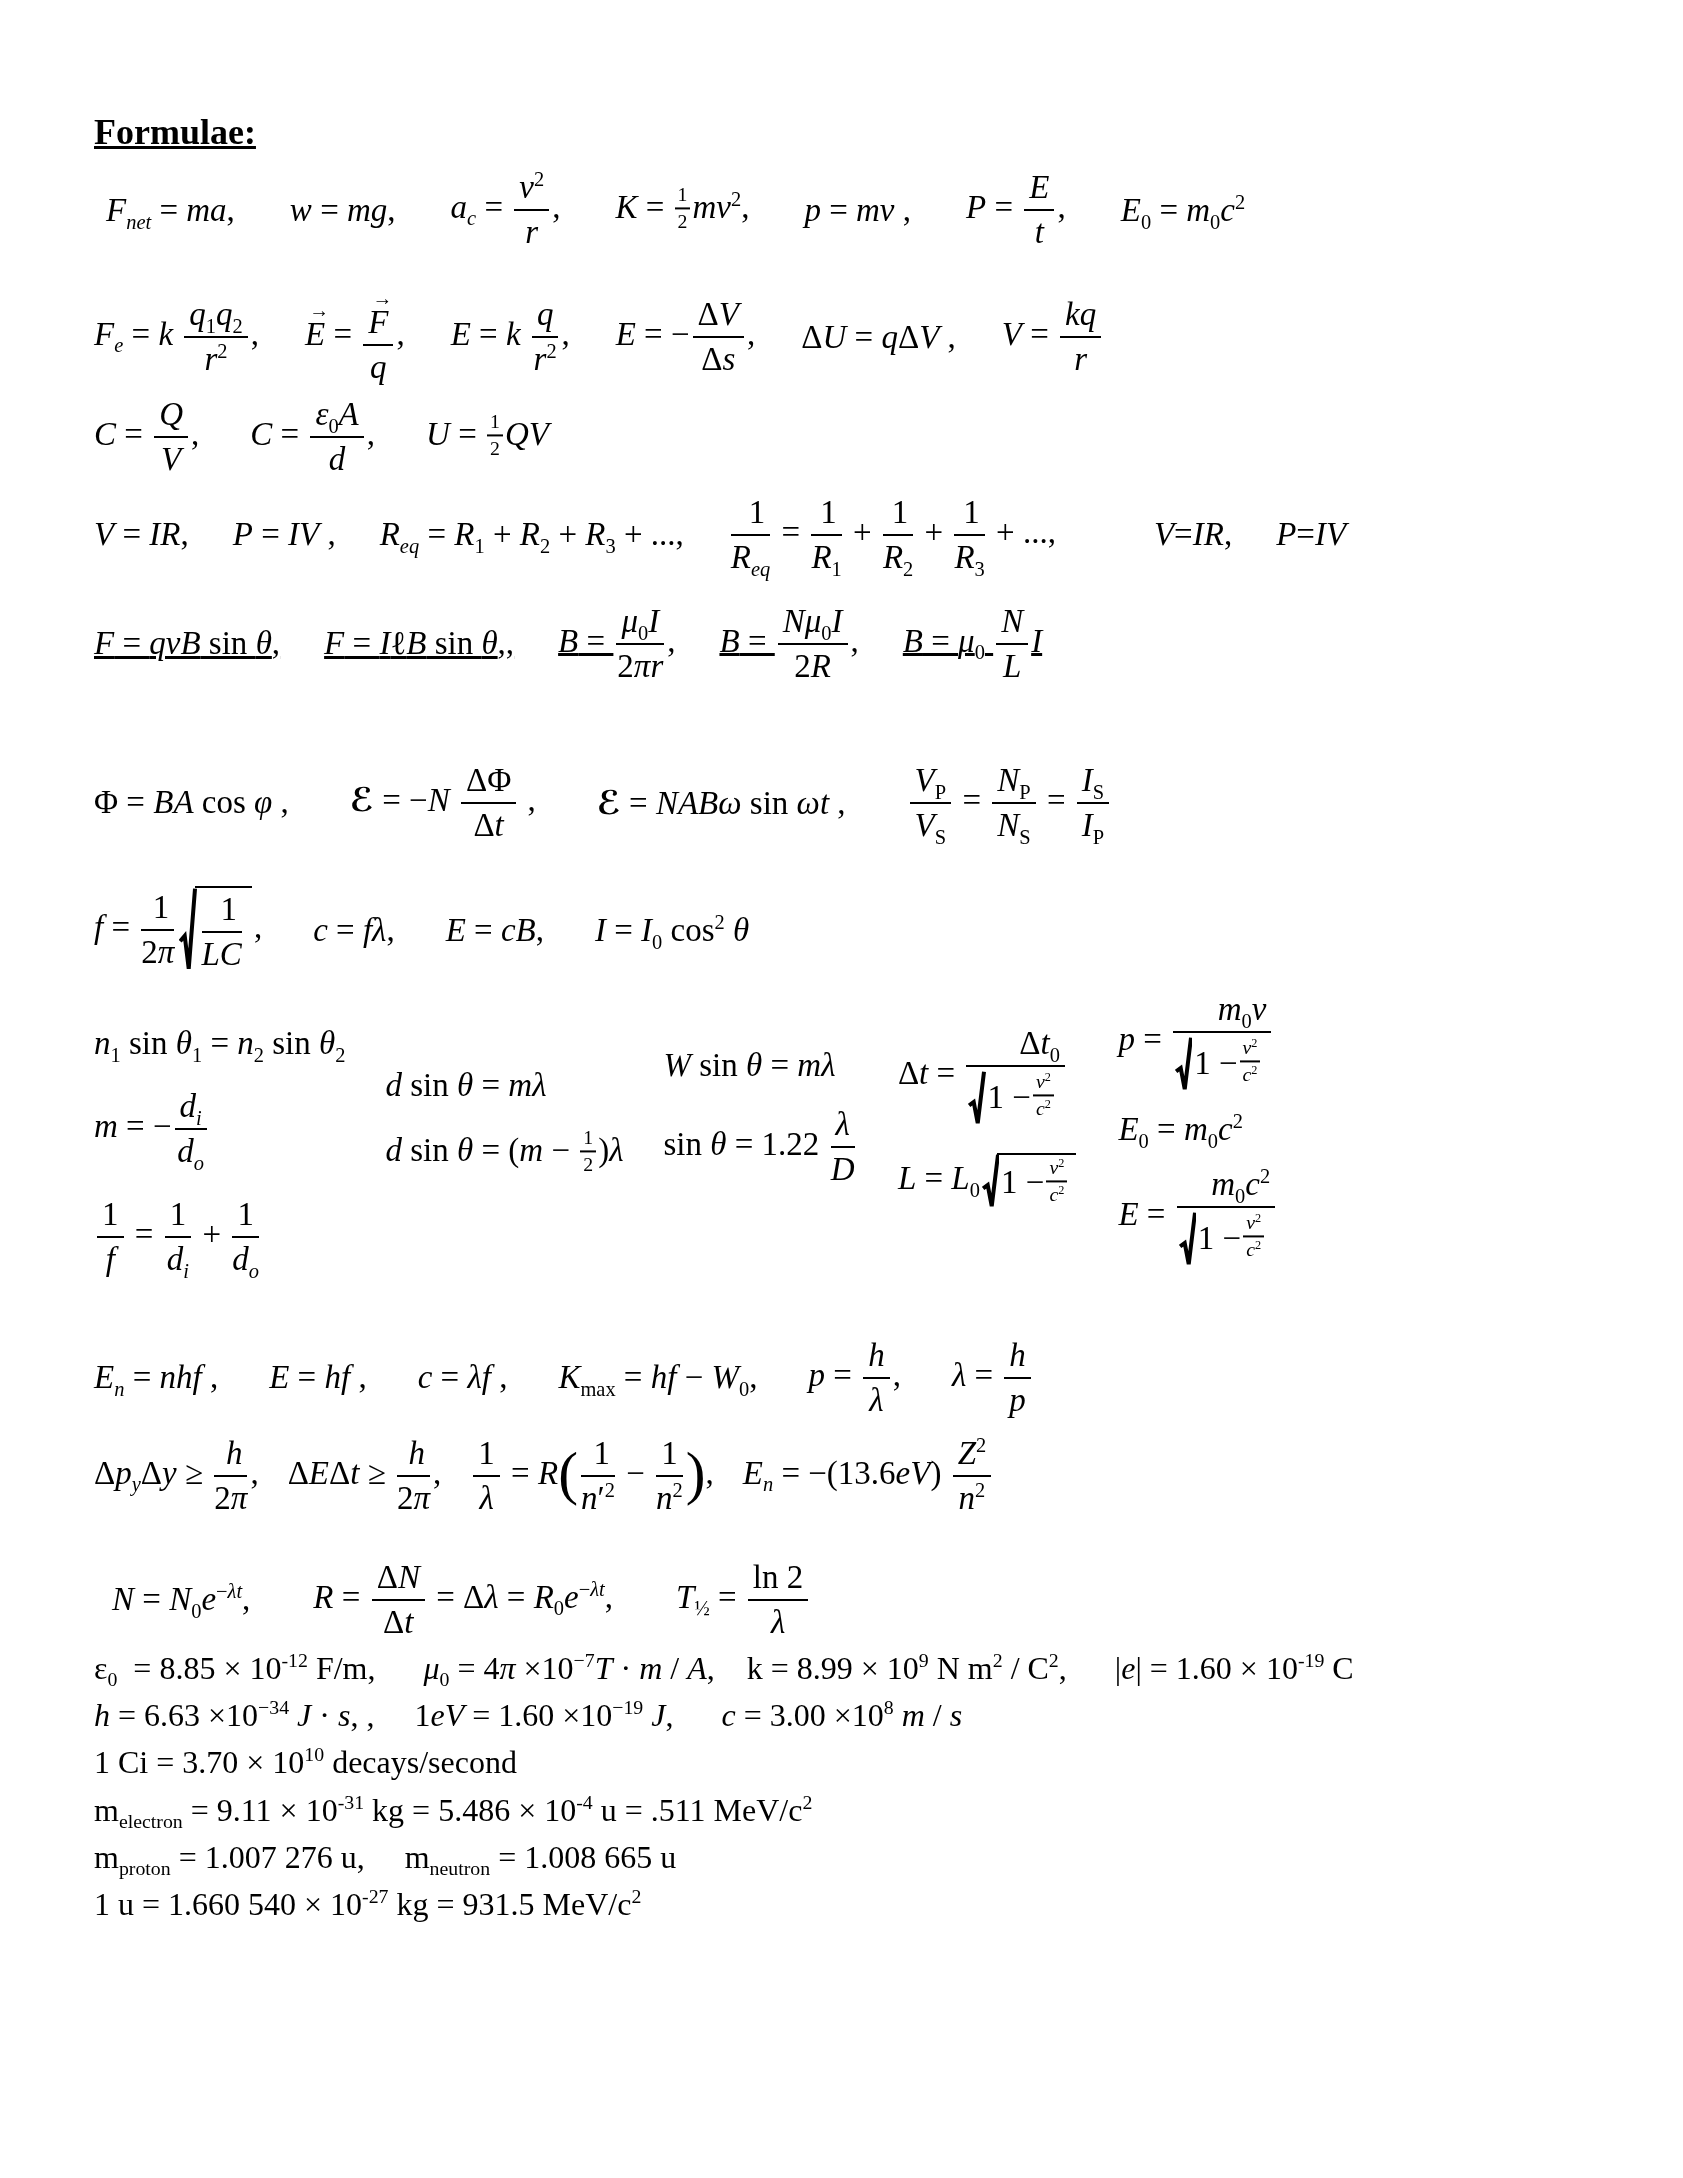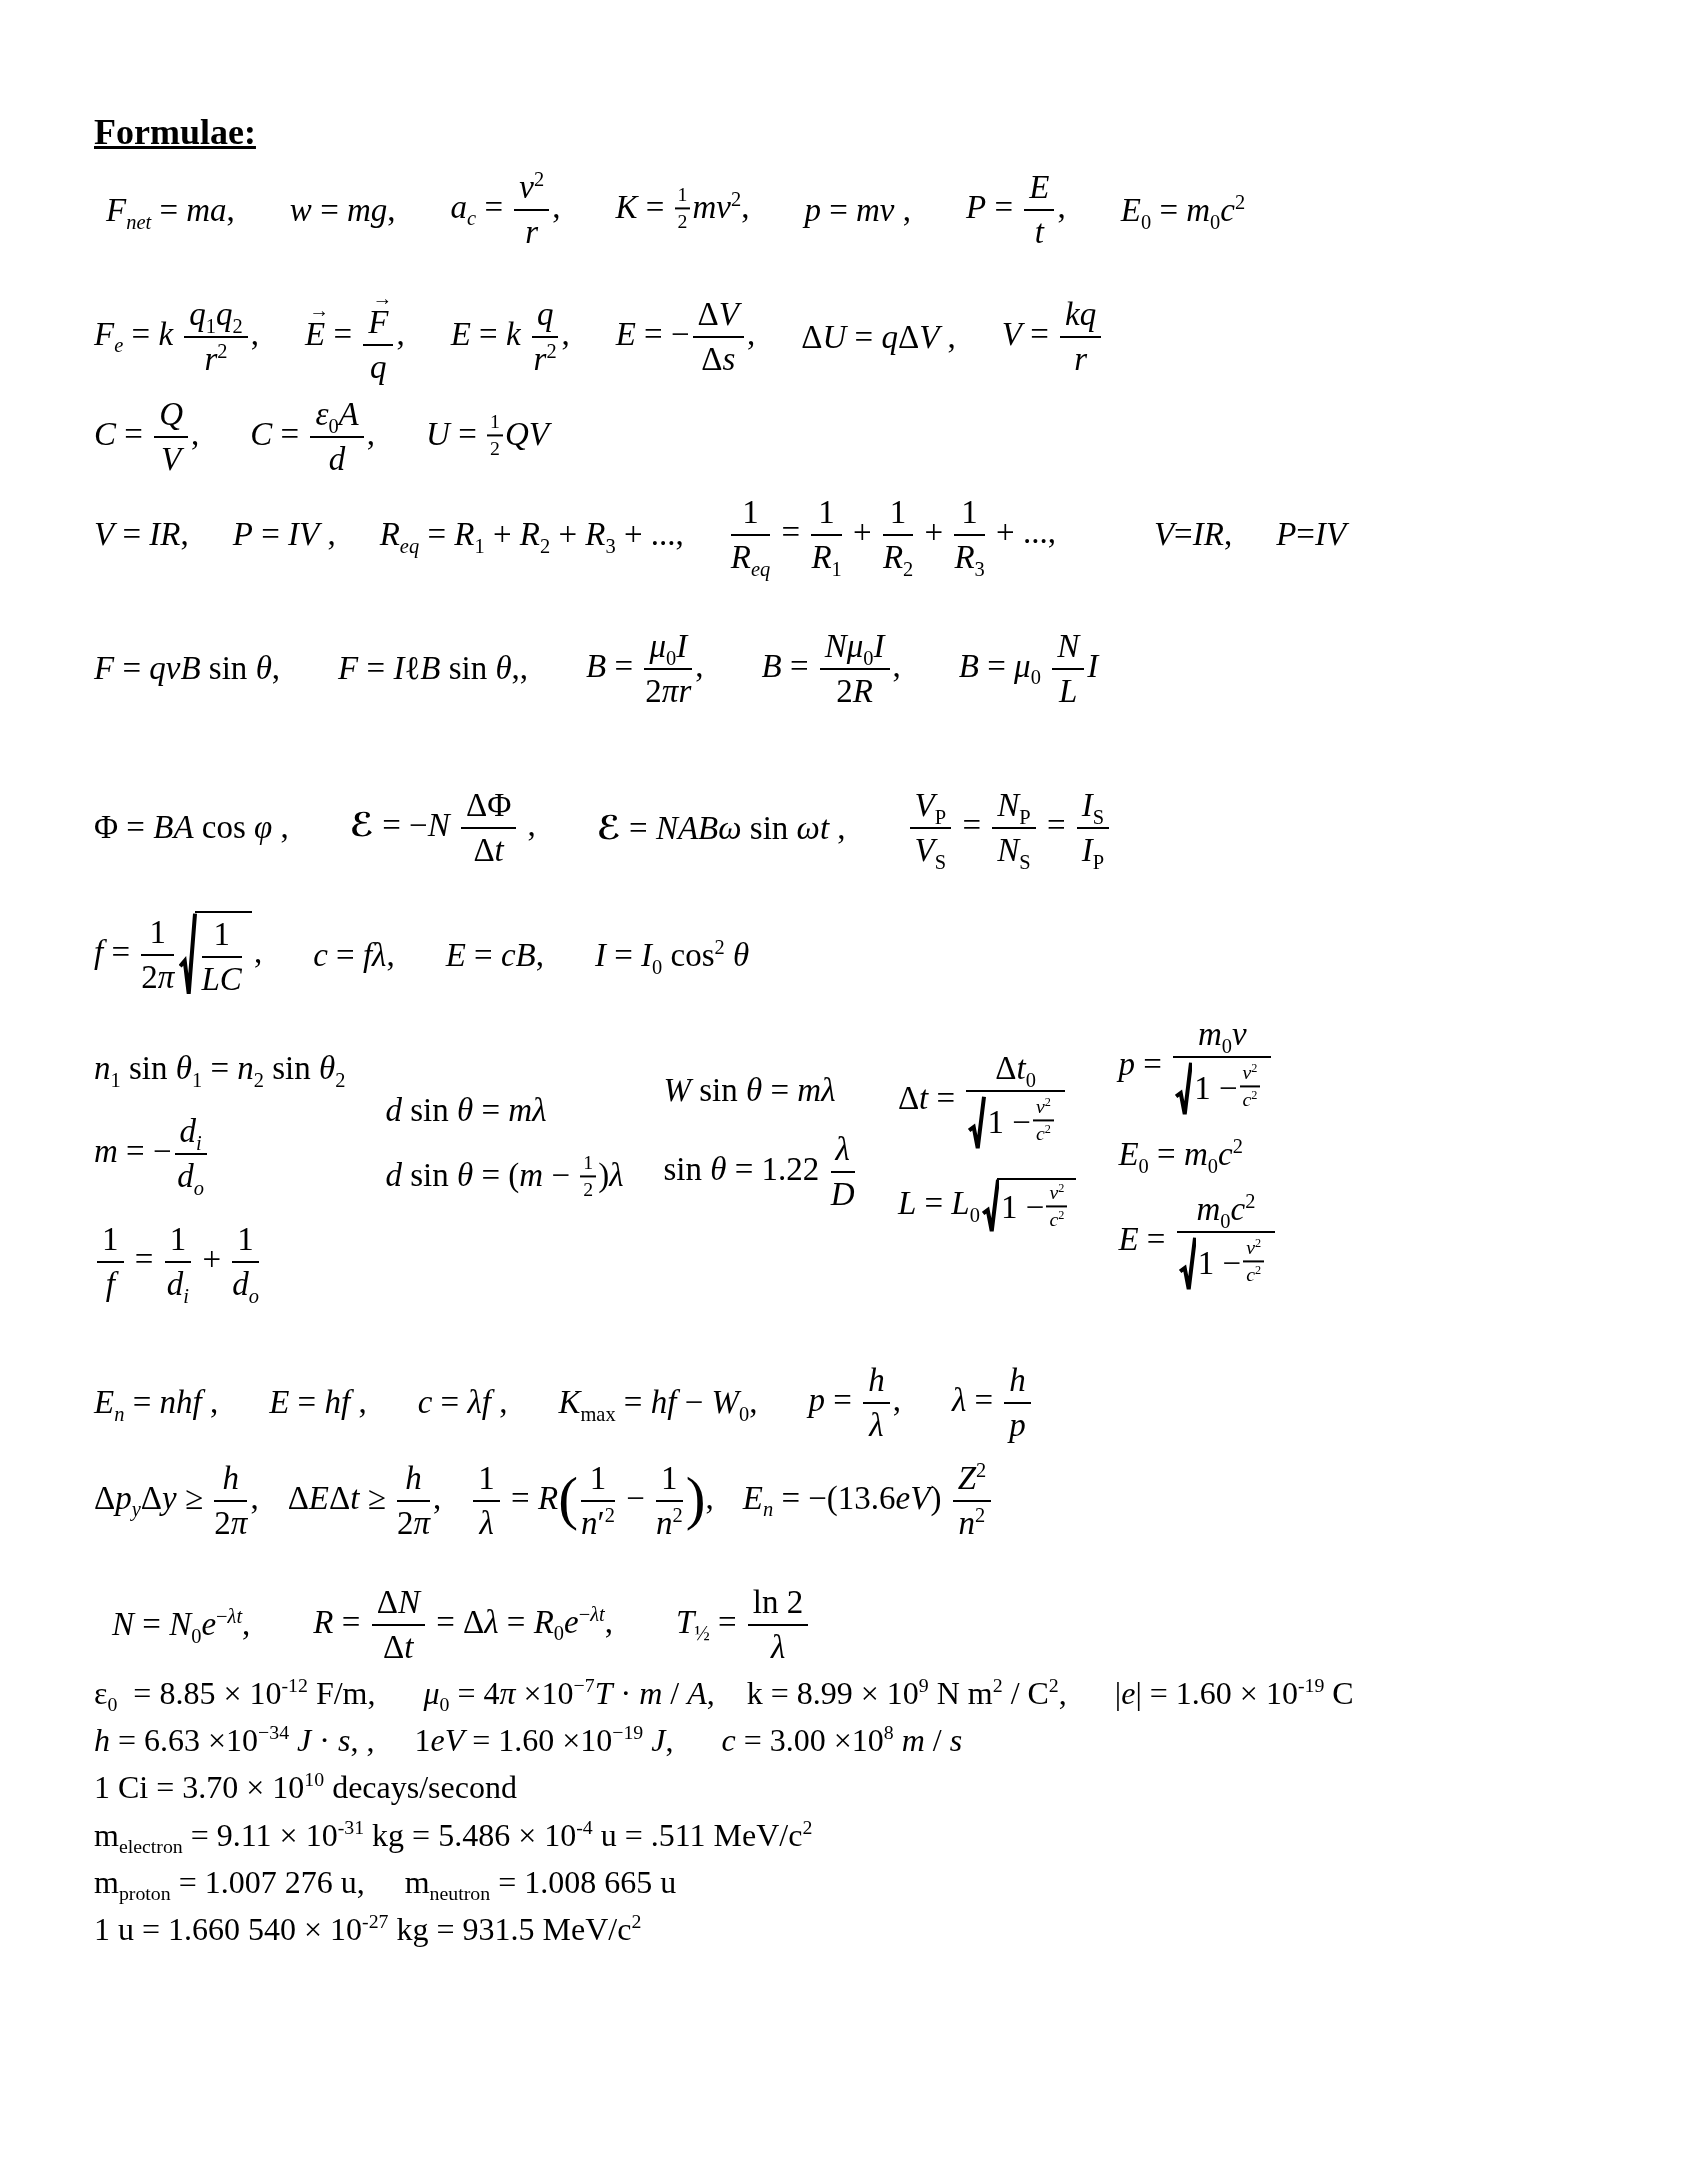--- a/index.html
+++ b/index.html
@@ -15,21 +15,21 @@
     overflow:hidden;
   }
   .hd{font-size:36px;font-weight:bold;text-decoration:underline;}
   .hd2{margin-top:51px;font-size:34px;}
   .frow{display:flex;align-items:center;flex-wrap:nowrap;}
   .fi{white-space:nowrap;}
   i{font-style:italic;}
   sup,sub{font-size:0.62em;line-height:0;}
   
   .fr{display:inline-flex;flex-direction:column;text-align:center;vertical-align:middle;margin:0 3px;}
-  .fr>.n{border-bottom:2px solid #000;padding:0 5px 3px;display:block;}
+  .fr>.n{border-bottom:2px solid #000;padding:0 5px 3px;display:block;text-align:right;}
   .fr>.d{padding-top:3px;display:block;}
   .fr.sm{font-size:0.6em;margin:0 2px;transform:translateY(-0.08em);}
   .fr.sm>.n{padding:0 3px 1px;border-bottom-width:2px;}
   .fr.sm>.d{padding-top:1px;}
   
   .sq{display:inline-flex;align-items:stretch;vertical-align:middle;margin:0 2px;}
   .rad{width:0.52em;flex:none;display:block;margin-right:-2px;}
   .rad svg{width:100%;height:100%;display:block;}
   .sq>.c{border-top:2.5px solid #000;padding:3px 7px 2px 4px;display:flex;align-items:center;white-space:nowrap;}
   .fr>.d .sq>.c{border-top:none;padding-top:0;}
@@ -37,21 +37,21 @@
   .vec{position:relative;display:inline-block;padding-top:0.44em;}
   .vec::after{content:"→";position:absolute;top:-0.1em;left:0.22em;font-size:0.6em;font-style:normal;}
   .emf{font-style:italic;font-weight:bold;font-family:"DejaVu Serif","DejaVu Sans",serif;}
   .bp{font-size:1.8em;font-weight:normal;line-height:0;vertical-align:middle;position:relative;top:-0.04em;}
   
   .r-mech{margin-top:16px;gap:55px;margin-left:12px;}
   .r-elec{margin-top:38px;gap:46px;}
   .r-cap{margin-top:10px;gap:51px;}
   .r-circ{margin-top:16px;gap:44px;}
   .r-circ .fi:nth-child(5){margin-left:54px;}
-  .r-mag{margin-top:52px;gap:58px;}
+  .r-mag{margin-top:27px;gap:44px;text-decoration:underline;}
   .r-ind{margin-top:77px;gap:61px;}
   .r-wav{margin-top:42px;gap:51px;}
   .r-opt{margin-top:50px;gap:40px;align-items:flex-start;}
   .r-qua{margin-top:59px;gap:51px;}
   .r-unc{margin-top:16px;gap:29px;}
   .r-dec{margin-top:42px;gap:63px;padding-left:18px;}
   .col{display:flex;flex-direction:column;align-items:flex-start;}
   .c-opt1{gap:26px;}
   .c-opt2{gap:24px;margin-top:42px;}
   .c-opt3{gap:22px;margin-top:22px;}

